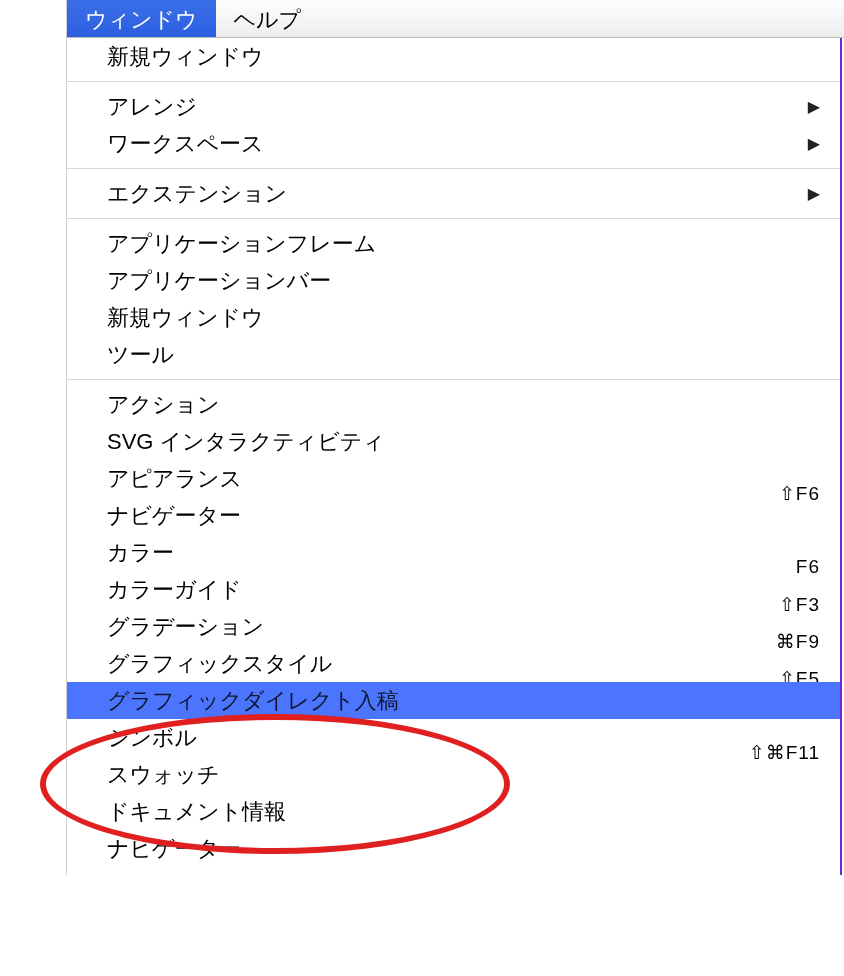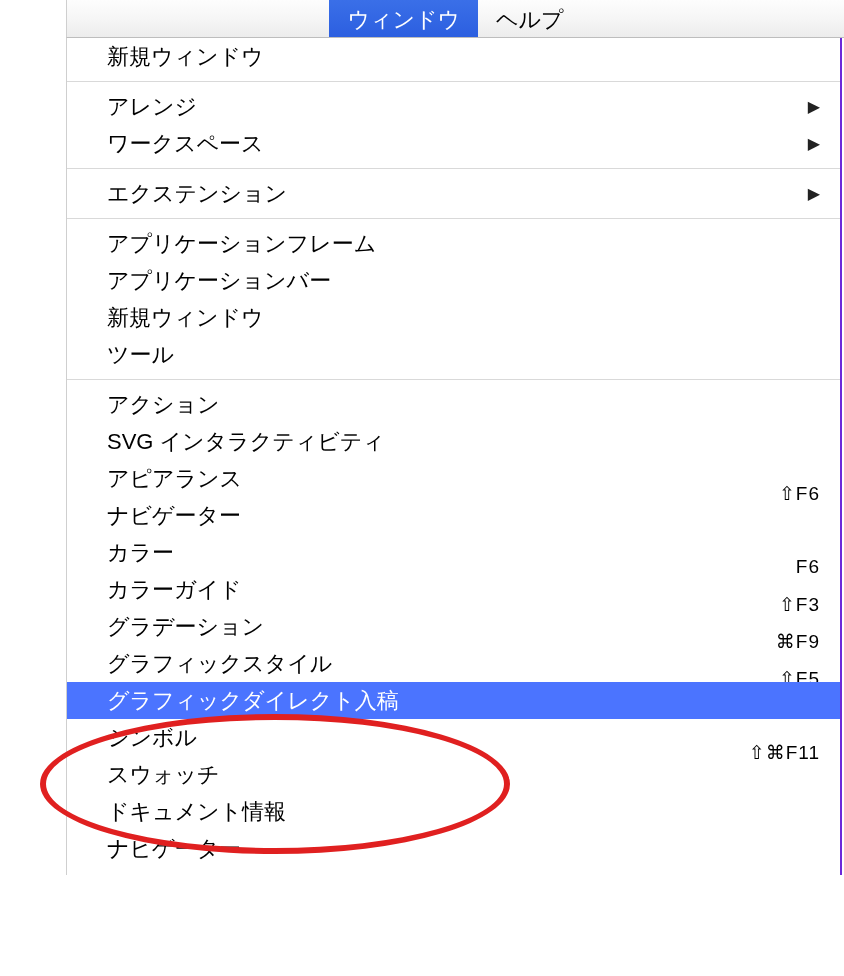--- a/index.html
+++ b/index.html
@@ -1,15 +1,15 @@
 <!DOCTYPE html>
 <html><head>
 <meta charset="utf-8">
 <style>
-  * { margin: 0; padding: 0; box-sizing: border-box; justify-content: center; }
+  * { margin: 0; padding: 0; box-sizing: border-box; }
   body {
     font-family: "Hiragino Kaku Gothic Pro", "Helvetica Neue", Arial, sans-serif;
     font-size: 22px;
     background: #fff;
     width: 844px;
     height: 976px;
     position: relative;
   }
   .menubar {
     display: flex;
@@ -44,21 +44,21 @@
     display: flex;
     align-items: center;
     height: 37px;
     padding: 0 20px 0 40px;
     color: #000;
     cursor: default;
     position: relative;
   }
   .menu-item.highlighted {
     background: #4b74ff;
-    color: #ffffff;
+    color: #0f172a;
   }
   .menu-item .label {
     flex: 1;
   }
   .menu-item .shortcut {
     font-size: 19px;
     letter-spacing: 1px;
     color: #000;
     font-family: "Lucida Grande", Arial, sans-serif;
     margin-top: 29px;

